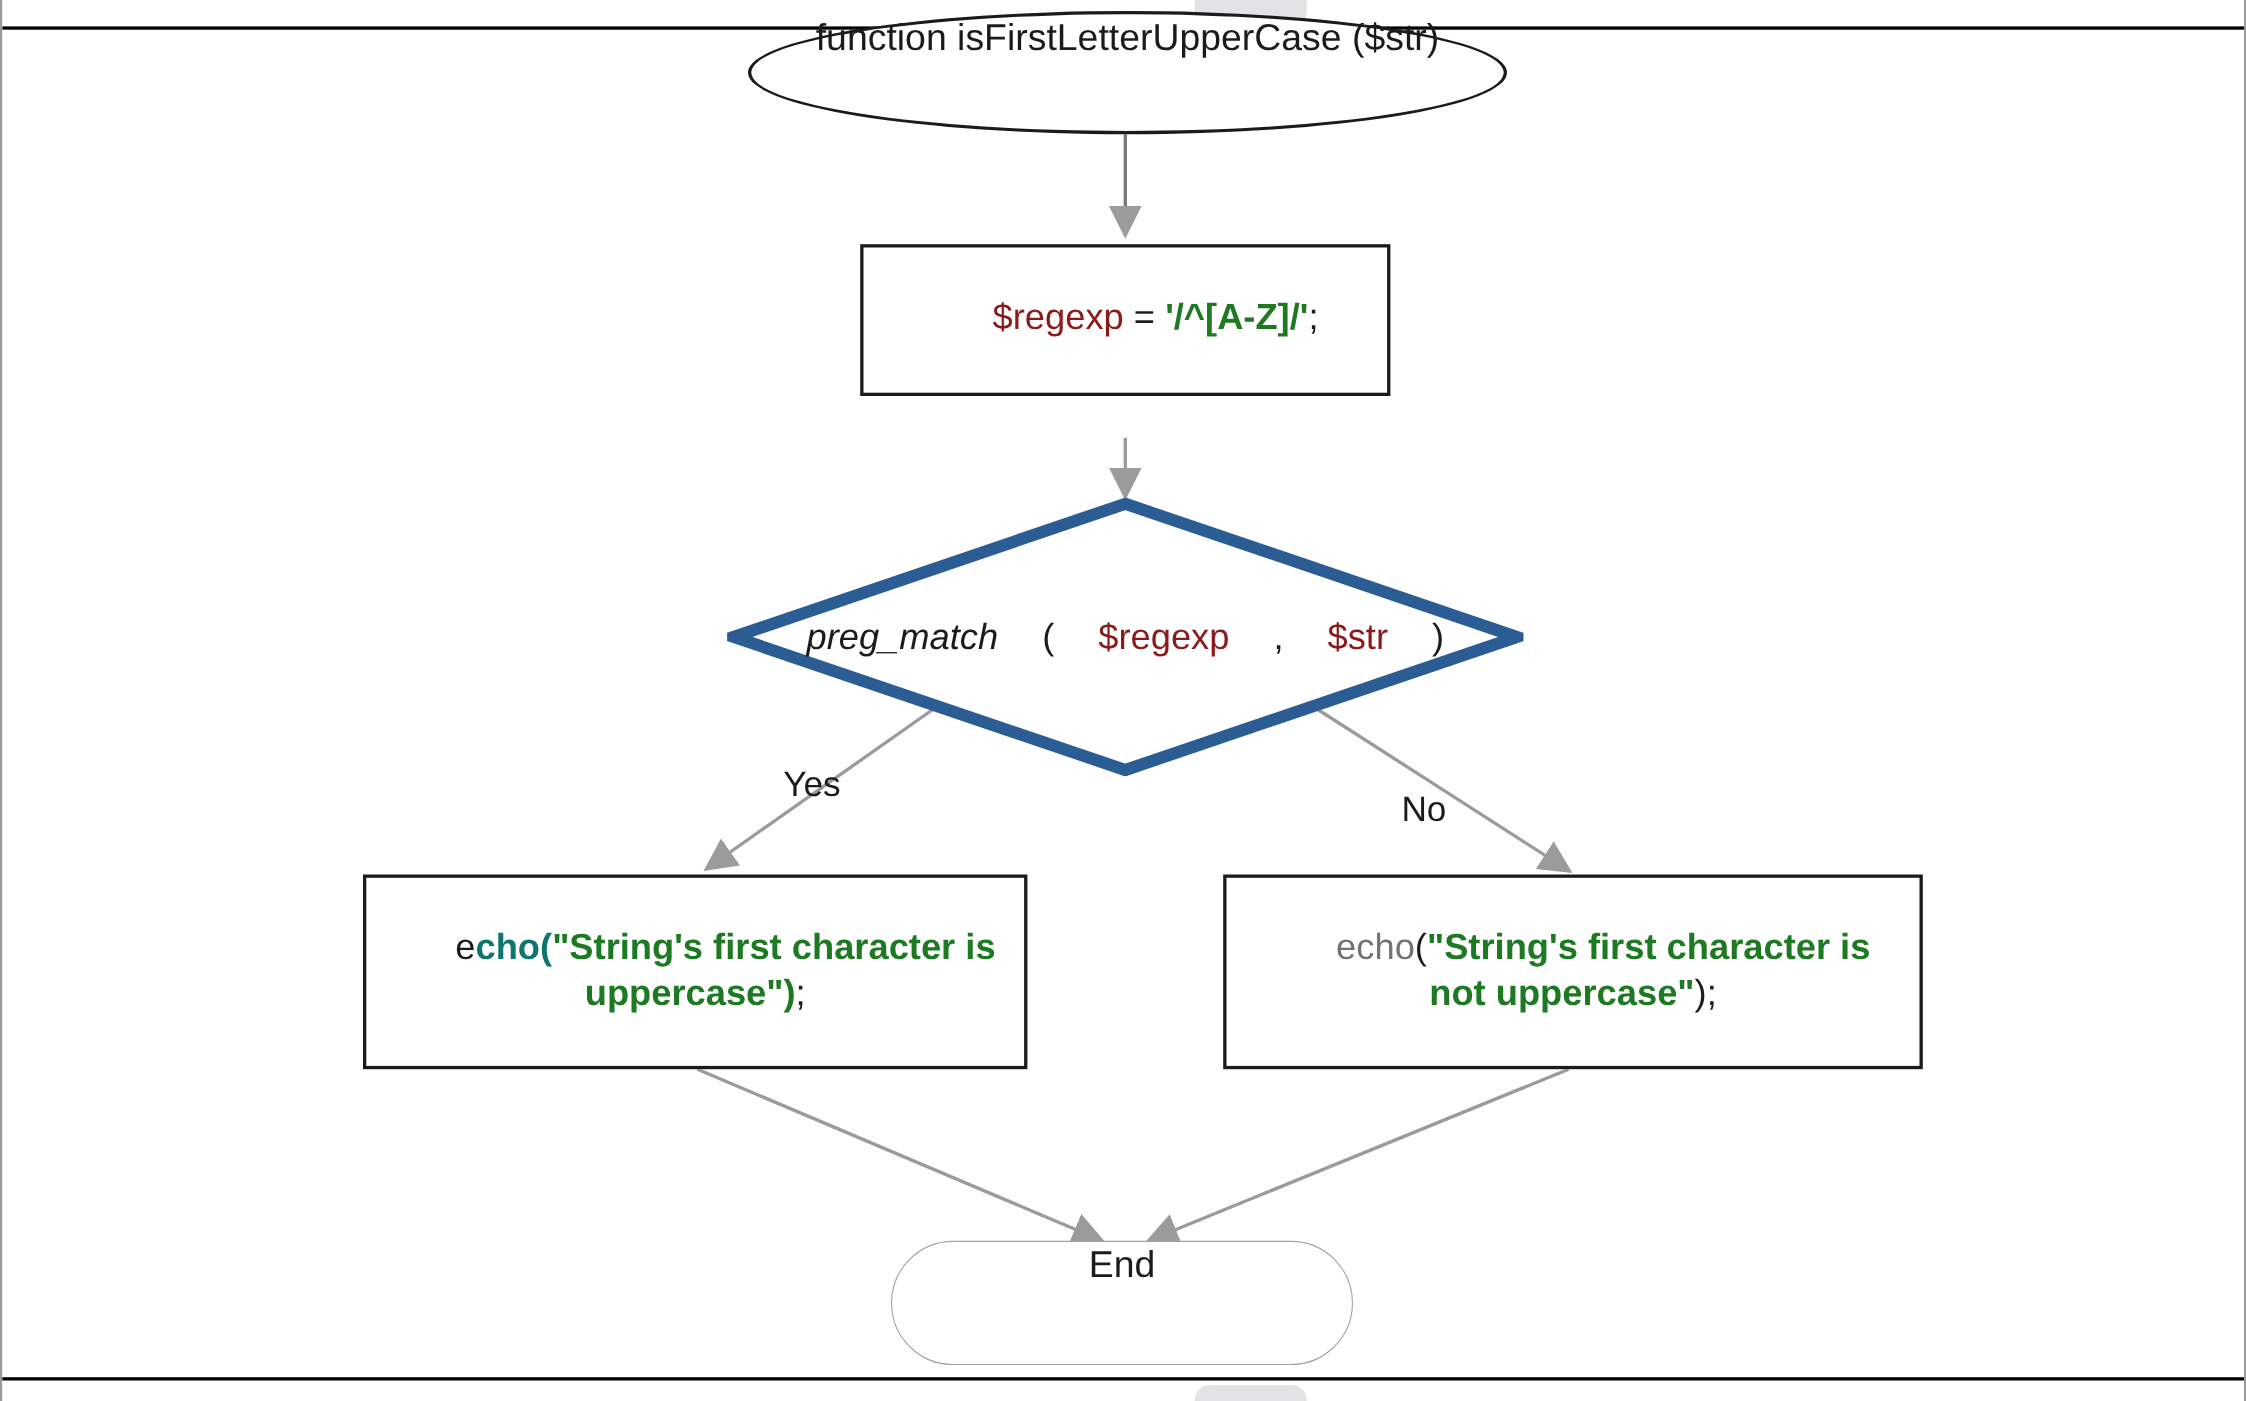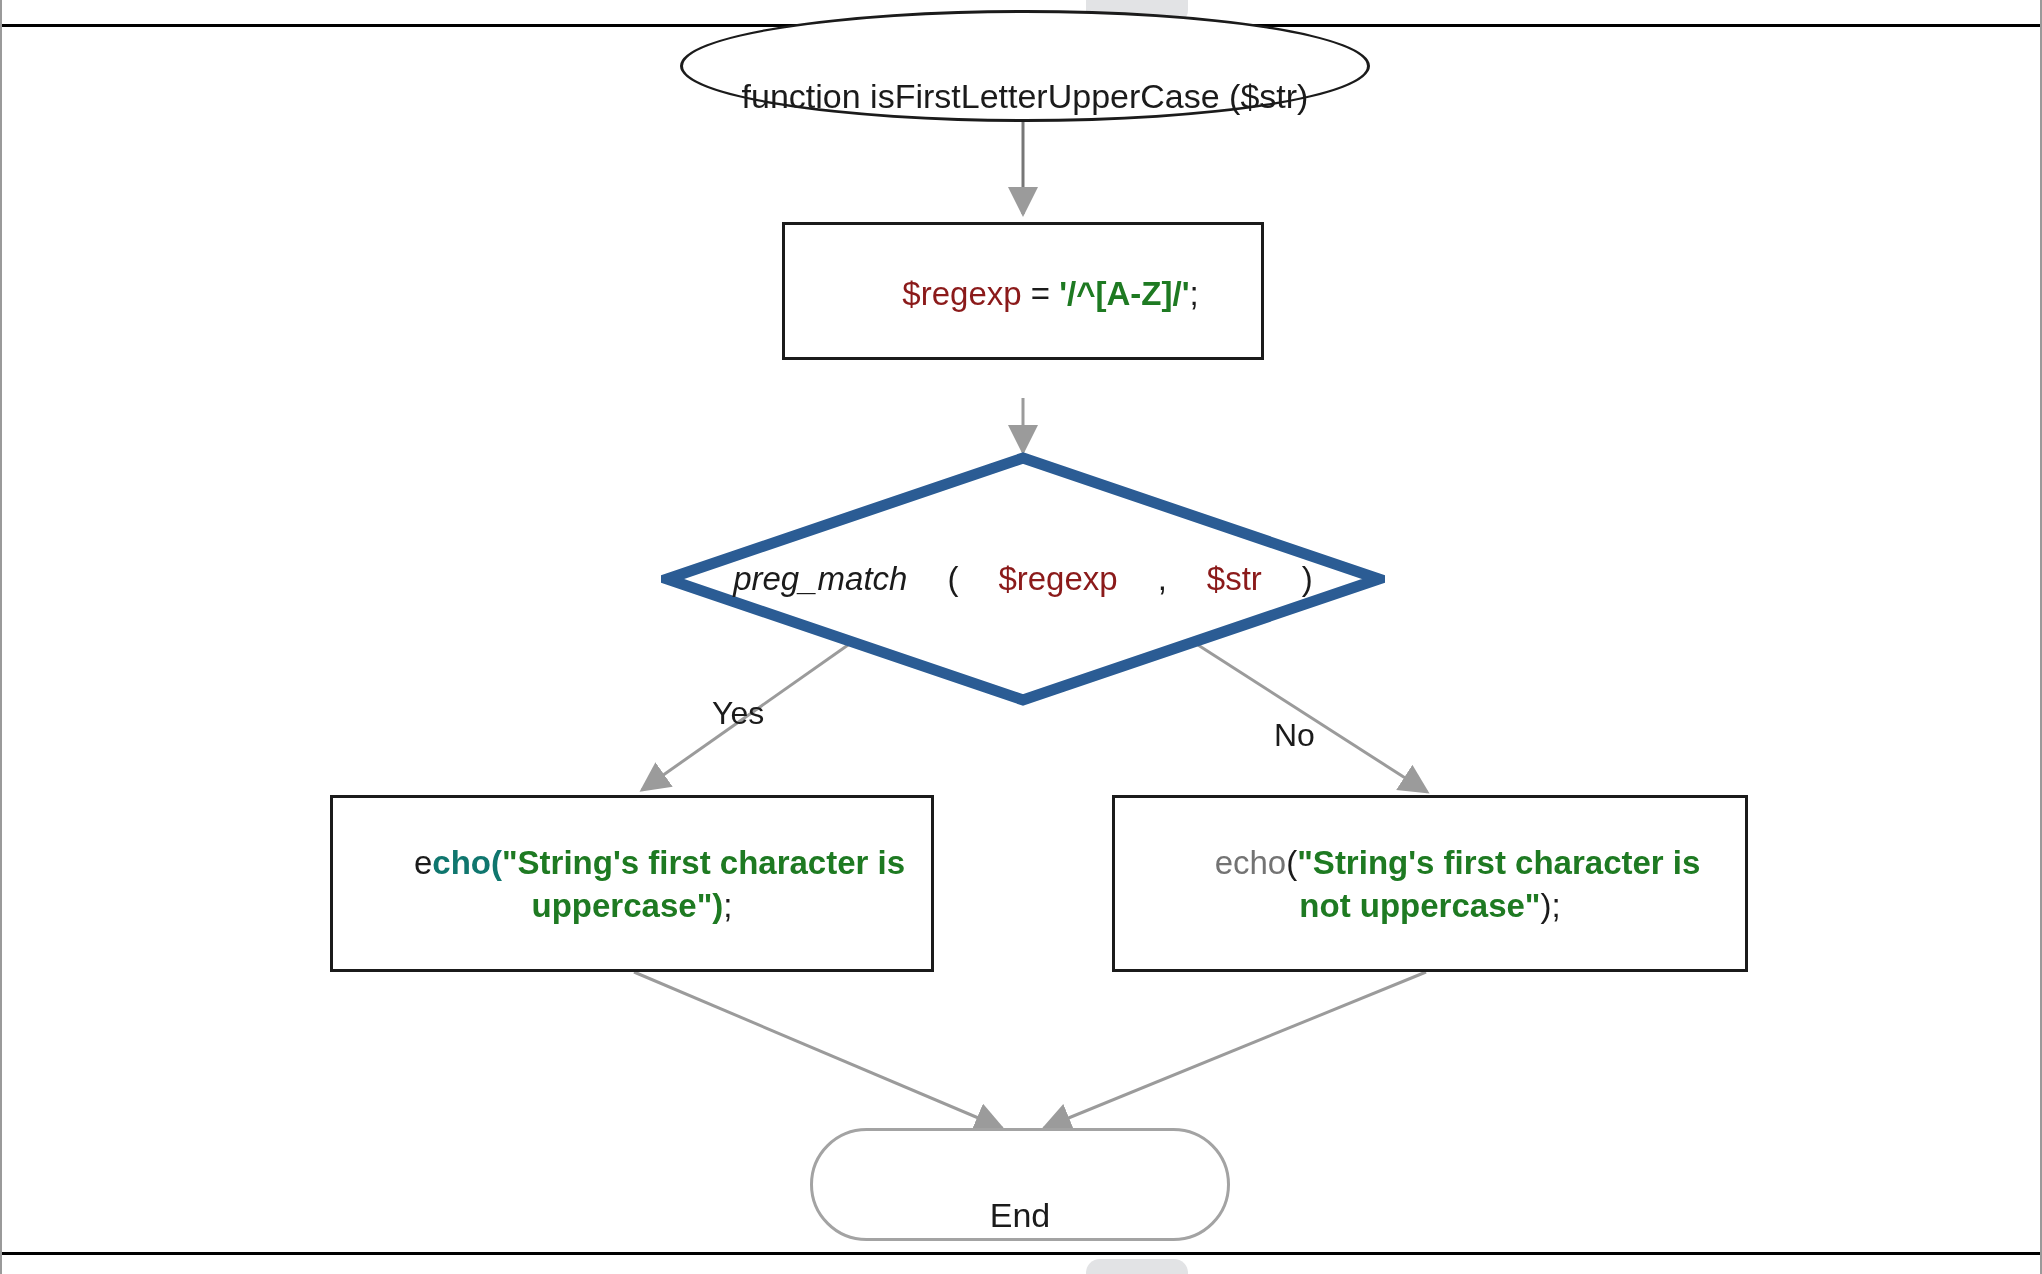--- a/index.html
+++ b/index.html
@@ -50,33 +50,33 @@
     left: 0; top: 0;
     width: 2042px;
     height: 1274px;
     pointer-events: none;
   }
 
   .node {
     position: absolute;
     box-sizing: border-box;
     display: flex;
-    align-items: flex-end;
+    align-items: flex-start;
     justify-content: center;
     text-align: center;
     background: #ffffff;
   }
 
   
   .node.terminator-ellipse {
     border: 3px solid #1b1b1b;
     border-radius: 50%;
   }
   .node.terminator-stadium {
-    border: 3px solid #a3a3a3;
+    border: 1px solid #a3a3a3;
     border-radius: 95px;
   }
   .node.process {
     border: 3px solid #1b1b1b;
   }
 
   .node-label {
     font-size: 34px;
     line-height: 1.28;
     color: #1b1b1b;

